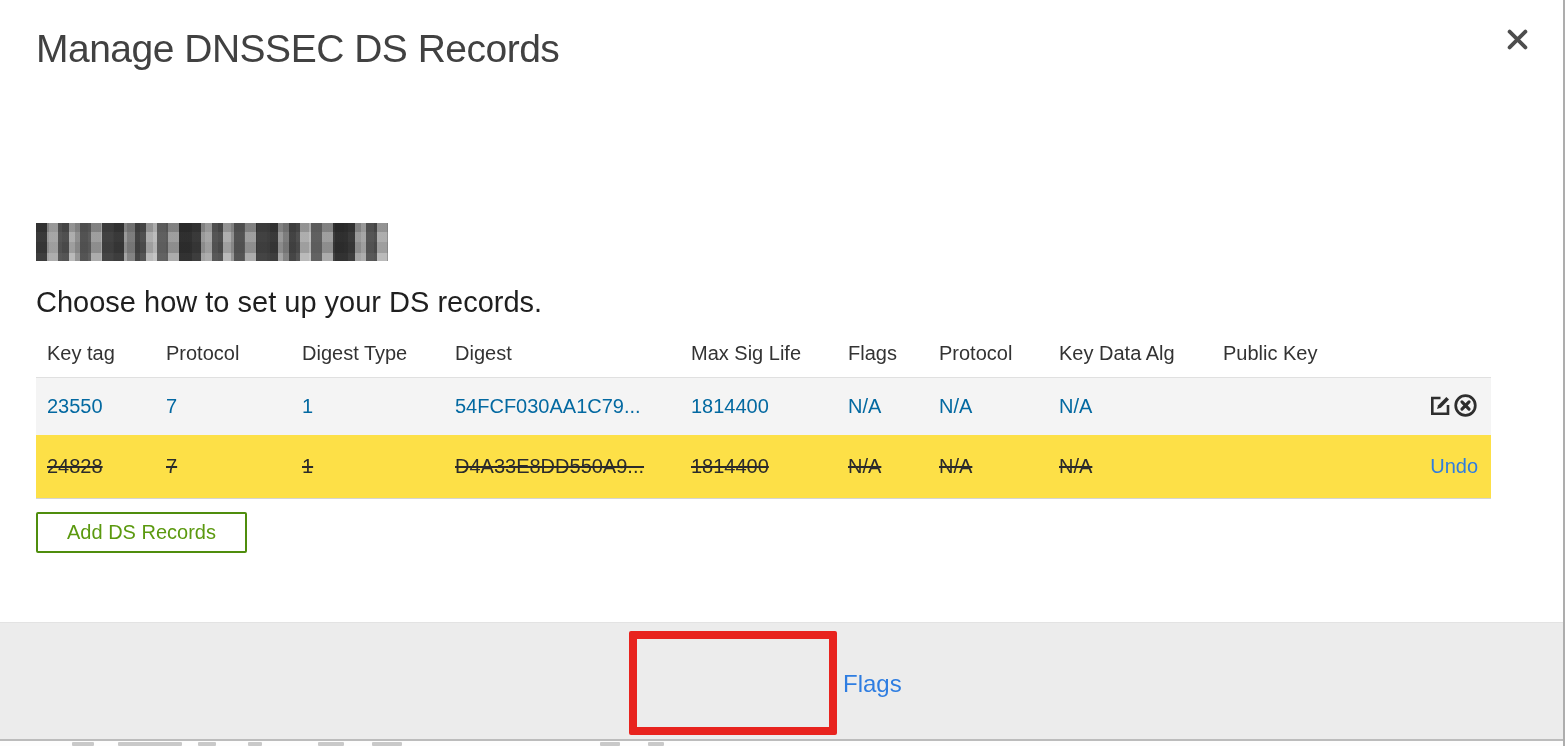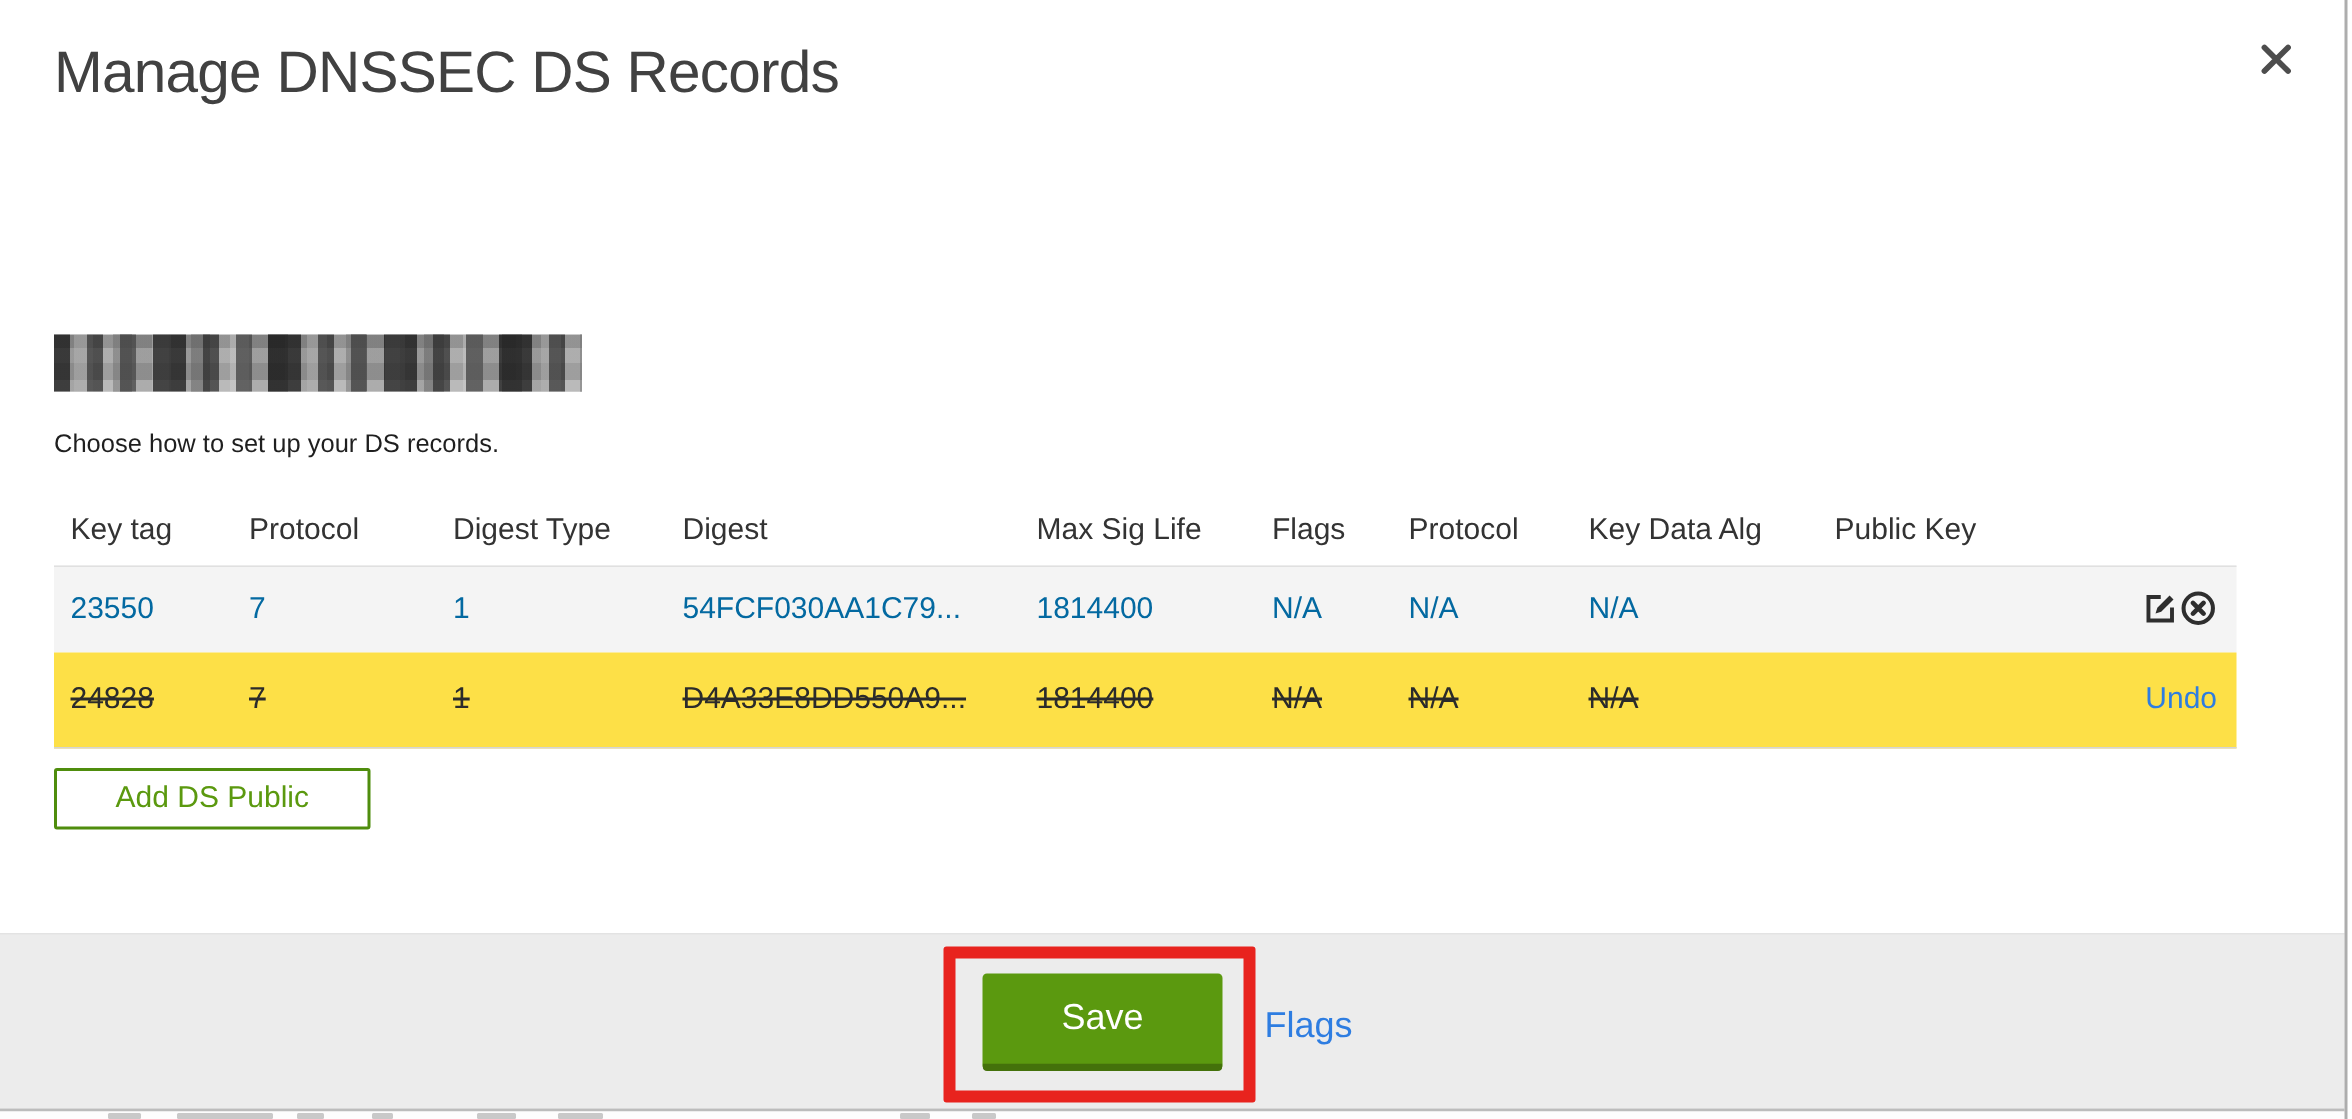--- a/index.html
+++ b/index.html
@@ -24,21 +24,21 @@
     position: absolute; left: 36px; top: 223px; width: 352px; height: 38px;
     background-color: #8f8f8f;
     background-image:
       repeating-linear-gradient(90deg, rgba(40,40,40,.85) 0 11px, rgba(150,150,150,.55) 11px 22px, rgba(60,60,60,.8) 22px 33px, rgba(190,190,190,.5) 33px 44px, rgba(80,80,80,.85) 44px 55px, rgba(160,160,160,.45) 55px 66px, rgba(35,35,35,.8) 66px 77px),
       repeating-linear-gradient(90deg, transparent 0 13px, rgba(230,230,230,.4) 13px 26px, transparent 26px 39px, rgba(20,20,20,.45) 39px 52px),
       repeating-linear-gradient(0deg, rgba(255,255,255,.35) 0 8px, rgba(0,0,0,.12) 8px 19px, rgba(255,255,255,.12) 19px 29px, rgba(0,0,0,.28) 29px 38px);
   }
 
   .instruction {
     position: absolute; left: 36px; top: 286px;
-    font-size: 17px; color: #1f1f1f;
+    font-size: 29px; color: #1f1f1f;
   }
 
   
   .ds-table { position: absolute; left: 36px; top: 330px; width: 1455px; font-size: 20px; }
   .t-row {
     display: grid;
     grid-template-columns: 119px 136px 153px 236px 157px 91px 120px 164px 207px 1fr;
     align-items: center;
   }
   .t-row > div { padding-left: 11px; white-space: nowrap; overflow: hidden; }
@@ -158,24 +158,23 @@
       <div class="cell-text">N/A</div>
       <div class="cell-text">N/A</div>
       <div class="cell-text">N/A</div>
       <div class="cell-text"></div>
       <div class="cell-actions">
         <a class="undo-link">Undo</a>
       </div>
     </div>
   </div>
 
-  <button class="add-btn">Add DS Public</button>
+  <button class="add-btn">Add DS Records</button>
 
   <div class="footer">
-    <button class="save-btn">Save</button>
     <a class="cancel-link">Flags</a>
   </div>
 
   <div class="annotation-box"></div>
 
   <div class="bottom-line"></div>
   <div class="bottom-strip">
     <span class="frag" style="left:72px;width:22px;"></span>
     <span class="frag" style="left:118px;width:64px;"></span>
     <span class="frag" style="left:198px;width:18px;"></span>

